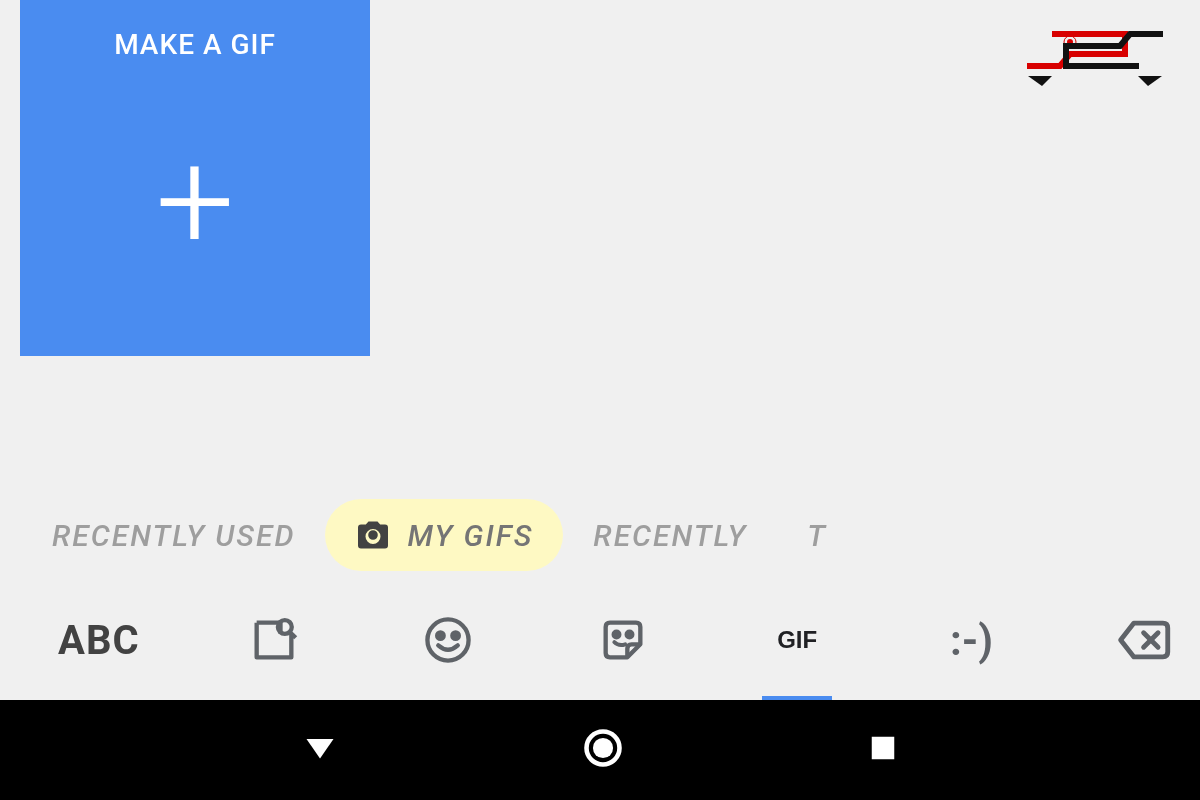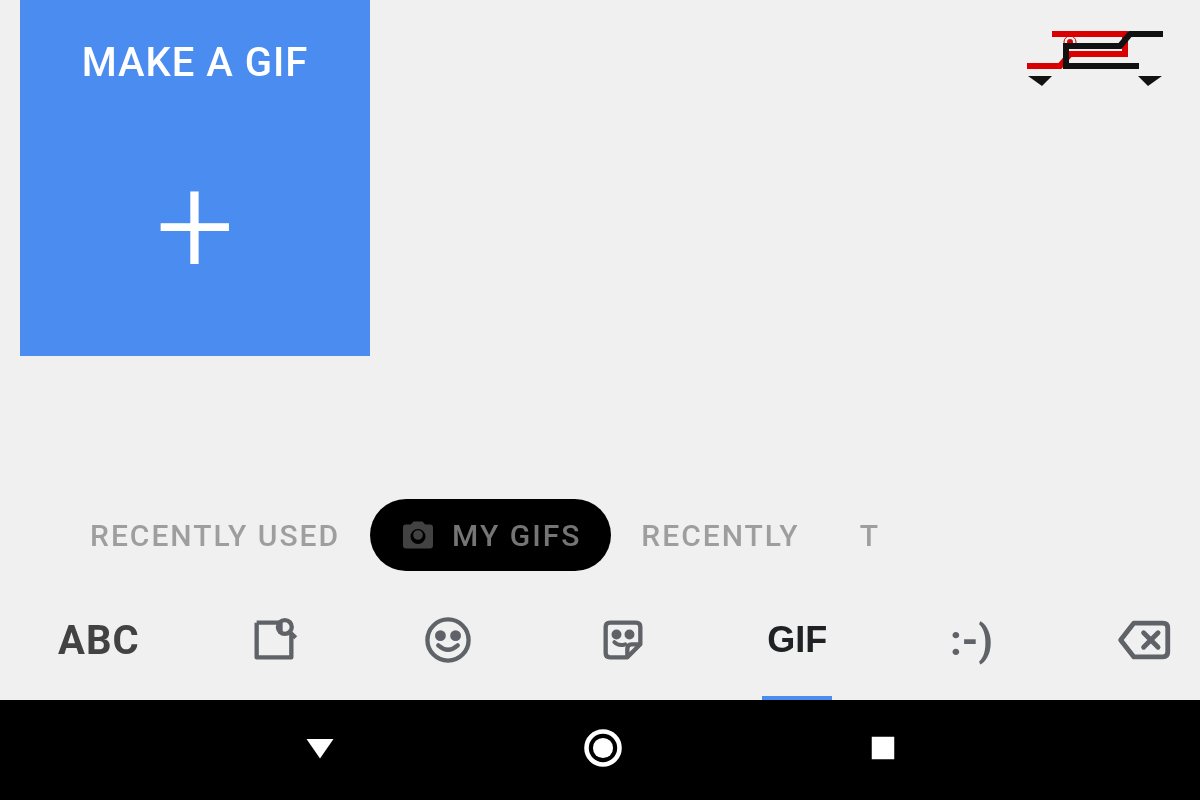--- a/index.html
+++ b/index.html
@@ -1,34 +1,34 @@
 <!DOCTYPE html>
 <html><head>
 <meta charset="utf-8">
 <style>
 * { margin: 0; padding: 0; box-sizing: border-box; }
 body { width: 1200px; height: 800px; font-family: Roboto, Arial, sans-serif; background: #f0f0f0; overflow: hidden; position: relative; }
 
 .content-area { width: 100%; height: 490px; background: #f0f0f0; position: relative; padding: 0 20px; }
 .make-gif-tile { position: absolute; left: 20px; top: 0; width: 350px; height: 356px; background: #4a8cf0; color: #fff; display: flex; flex-direction: column; align-items: center; cursor: pointer; }
-.make-gif-title { font-size: 40px; font-weight: 500; letter-spacing: 1px; margin-top: 39px; }
+.make-gif-title { font-size: 28px; font-weight: 500; letter-spacing: 1px; margin-top: 28px; }
 .make-gif-plus { font-size: 140px; font-weight: 300; line-height: 1; margin-top: 70px; }
 
 .watermark { position: absolute; top: 16px; right: 30px; }
 
-.category-row { position: absolute; top: 490px; left: 0; width: 100%; height: 90px; display: flex; align-items: center; padding-left: 60px; gap: 0; overflow: hidden; white-space: nowrap; }
+.category-row { position: absolute; top: 490px; left: 0; width: 100%; height: 90px; display: flex; align-items: center; padding-left: 22px; gap: 0; overflow: hidden; white-space: nowrap; font-style: italic; }
 .category-item { font-size: 30px; font-weight: 500; letter-spacing: 2px; color: #9e9e9e; padding: 18px 30px; border-radius: 40px; display: inline-flex; align-items: center; gap: 16px; cursor: pointer; }
-.category-item.active { background: #000000; color: #757575; }
+.category-item.active { background: #fef9c3; color: #757575; }
 .camera-icon { width: 36px; height: 36px; fill: #424242; }
 
 .toolbar-row { position: absolute; top: 580px; left: 0; width: 100%; height: 120px; display: flex; align-items: center; justify-content: space-between; padding: 0 40px 0 32px; margin-left: 26px; }
 .toolbar-item { display: flex; flex-direction: column; align-items: center; justify-content: center; height: 100%; cursor: pointer; position: relative; min-width: 80px; }
 .toolbar-icon { width: 52px; height: 52px; stroke: #5f6368; fill: none; stroke-width: 2.2; }
 .abc-label { font-size: 40px; font-weight: 700; color: #424242; letter-spacing: 1px; }
-.gif-label { font-size: 36px; font-weight: 900; color: #202124; font-family: Arial Black, Arial, sans-serif; letter-spacing: 0; }
+.gif-label { font-size: 24px; font-weight: 900; color: #202124; font-family: Arial Black, Arial, sans-serif; letter-spacing: 0; }
 .emoticon-label { font-size: 42px; font-weight: 700; color: #5f6368; letter-spacing: 0px; }
 .active-indicator { position: absolute; bottom: -4px; width: 70px; height: 8px; background: #4a8cf0; }
 
 .nav-bar { position: absolute; top: 700px; left: 0; width: 100%; height: 100px; background: #000; display: flex; align-items: center; justify-content: space-around; padding: 0 180px; }
 .nav-icon { width: 36px; height: 36px; cursor: pointer; }
 </style>
 </head>
 <body>
 
 <div class="content-area">

